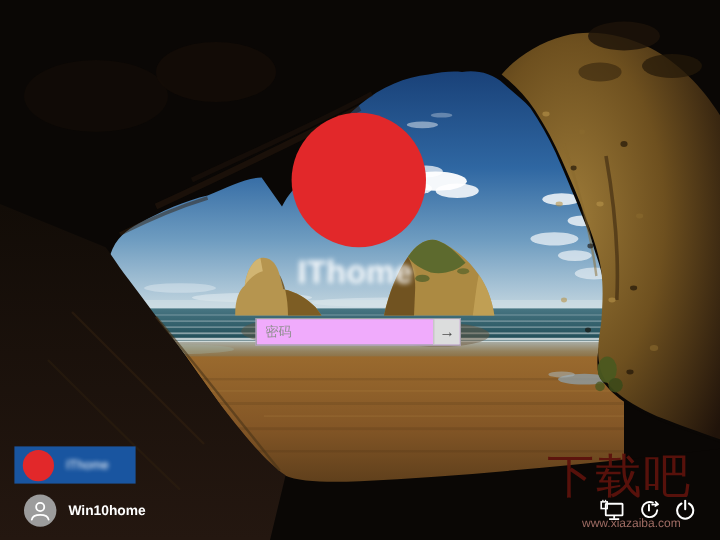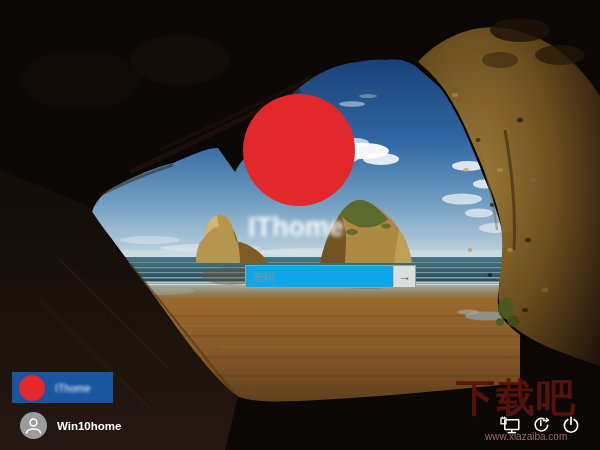--- a/index.html
+++ b/index.html
@@ -1,30 +1,30 @@
 <!DOCTYPE html>
 <html><head>
 <meta charset="utf-8">
 <style>
   html,body{margin:0;padding:0;background:#000;}
   #stage{position:relative;width:600px;height:450px;overflow:hidden;background:#0a0705;
          font-family:"Liberation Sans",sans-serif;}
   #scene{position:absolute;left:0;top:0;z-index:0;}
   
-  #wm-title{position:absolute;left:456px;top:378px;z-index:1;font-size:39px;font-weight:700;
+  #wm-title{position:absolute;left:456px;top:378px;z-index:1;font-size:39px;font-weight:400;
             letter-spacing:1px;color:#5c120c;opacity:.95;line-height:1;}
   #wm-url{position:absolute;left:485px;top:431px;z-index:1;font-size:10px;color:#b97d74;opacity:.85;}
   
   #censor{position:absolute;left:243px;top:94px;width:112px;height:112px;border-radius:50%;
           background:#e2282a;z-index:2;}
   #center-name{position:absolute;left:206px;top:212px;width:180px;text-align:center;z-index:2;
                font-size:27px;font-weight:600;color:#fff;filter:blur(2.3px);opacity:.95;}
   
   #pwd-wrap{position:absolute;left:213px;top:265px;width:171px;height:23px;z-index:3;
-            display:flex;background:#0ea5e9;border:1px solid #9aa0a2;box-sizing:border-box;margin-left:32px;}
+            display:flex;background:#f0abfc;border:1px solid #9aa0a2;box-sizing:border-box;}
   #pwd-input{flex:1;min-width:0;border:none;outline:none;background:transparent;
              font-family:"Liberation Sans",sans-serif;font-size:11px;padding:0 0 0 7px;color:#444;}
   #pwd-input::placeholder{color:#8f8f8f;opacity:1;}
   #pwd-submit{width:22px;background:#dcdddd;border:none;border-left:1px solid #c3c3c3;
               color:#4c4c4c;font-size:13px;display:flex;align-items:center;justify-content:center;
               cursor:pointer;padding:0;}
   
   #tile1{position:absolute;left:12px;top:372px;width:101px;height:31px;background:#1955a0;
          display:flex;align-items:center;z-index:3;cursor:pointer;}
   #tile1 .av{width:26px;height:26px;border-radius:50%;background:#e2282a;margin-left:7px;flex:none;}

